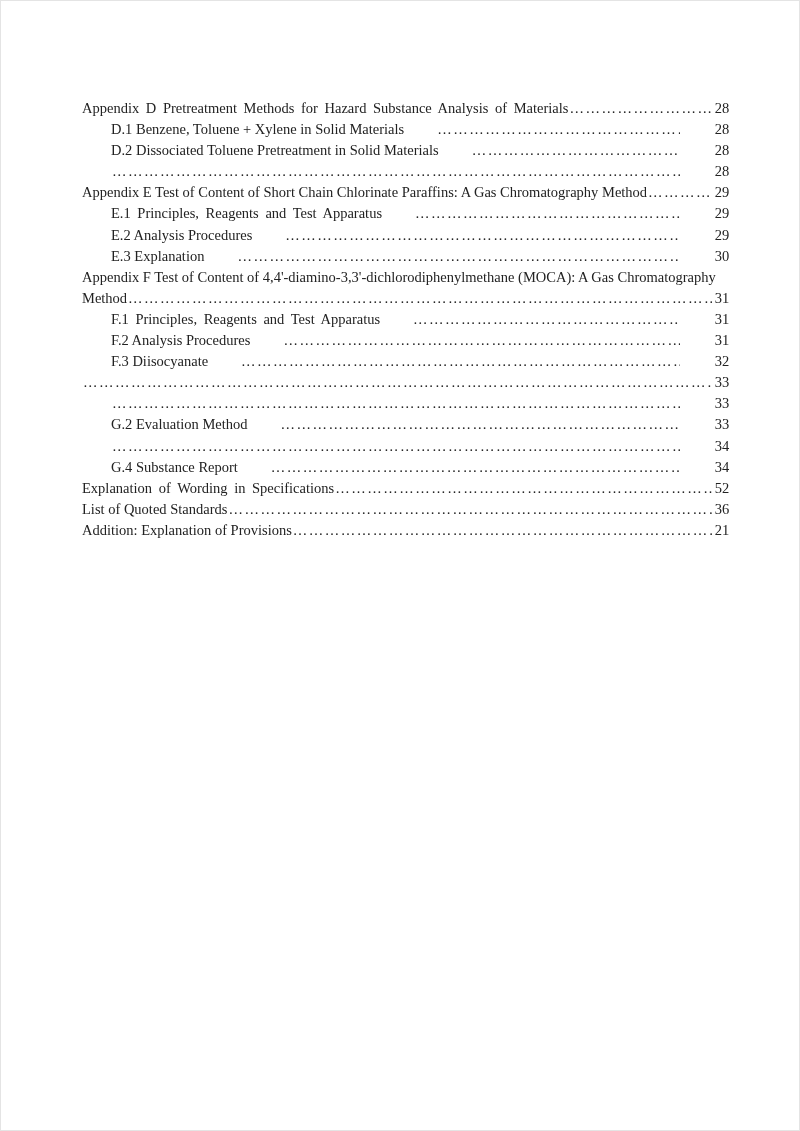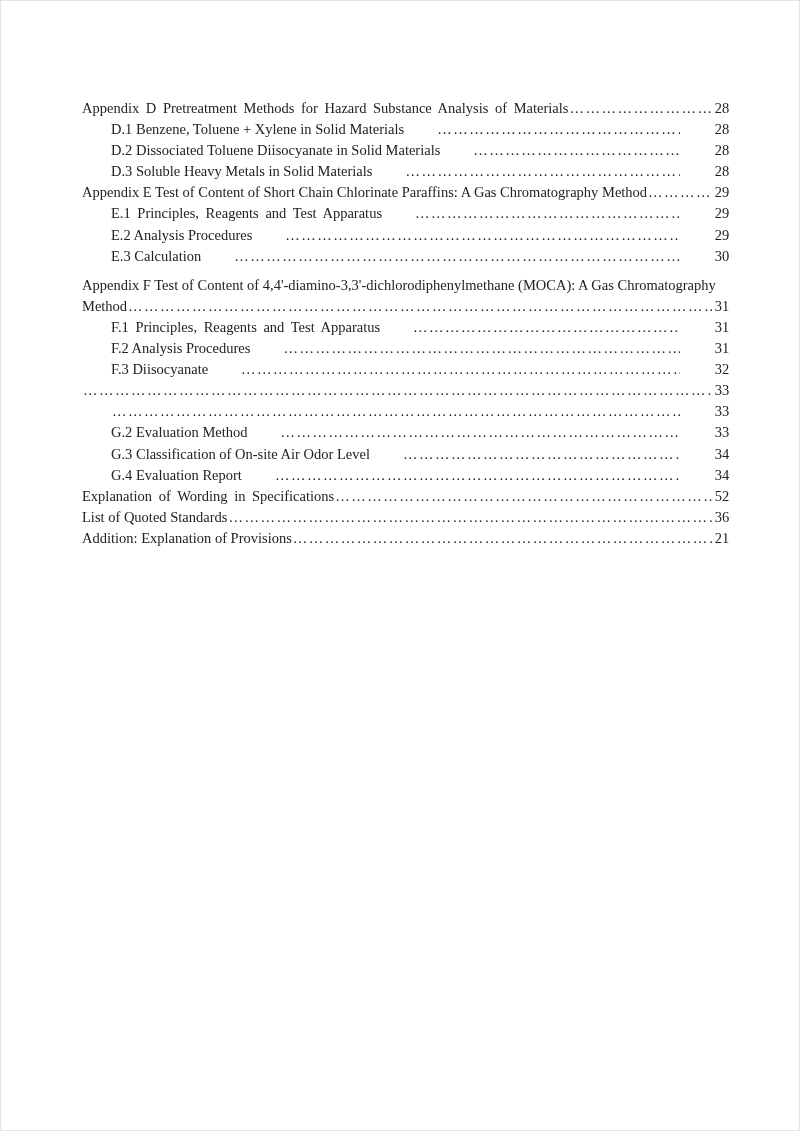--- a/index.html
+++ b/index.html
@@ -36,21 +36,21 @@
     overflow: hidden;
     white-space: nowrap;
     letter-spacing: 1.5px;
     padding: 0 1px;
   }
   .p {
     flex: 0 0 auto;
     min-width: 20px;
     text-align: center;
   }
-  .row.nodots .t { flex: 1 1 auto; margin-top: 8px; }
+  .row.nodots .t { flex: 1 1 auto; }
   
   .row:nth-child(1) .t,
   .row:nth-child(6) .t,
   .row:nth-child(11) .t,
   .row:nth-child(19) .t { word-spacing: 3px; }
 </style>
 </head>
 <body>
 
 <div class="page">
@@ -62,27 +62,26 @@
         <span class="p">28</span>
       </div>
 
     <div class="row sub">
         <span class="t">D.1 Benzene, Toluene + Xylene in Solid Materials</span>
         <span class="dots">………………………………………………………………………………………………………………………………………………………………………………………………………………………………………………</span>
         <span class="p">28</span>
       </div>
 
     <div class="row sub">
-        <span class="t">D.2 Dissociated Toluene Diisocyanate in Solid Materials</span>
+        <span class="t">D.2 Dissociated Toluene Pretreatment in Solid Materials</span>
         <span class="dots">………………………………………………………………………………………………………………………………………………………………………………………………………………………………………………</span>
         <span class="p">28</span>
       </div>
 
     <div class="row sub">
-        <span class="t">D.3 Soluble Heavy Metals in Solid Materials</span>
         <span class="dots">………………………………………………………………………………………………………………………………………………………………………………………………………………………………………………</span>
         <span class="p">28</span>
       </div>
 
     <div class="row">
         <span class="t">Appendix E Test of Content of Short Chain Chlorinate Paraffins: A Gas Chromatography Method</span>
         <span class="dots">………………………………………………………………………………………………………………………………………………………………………………………………………………………………………………</span>
         <span class="p">29</span>
       </div>
 
@@ -92,21 +91,21 @@
         <span class="p">29</span>
       </div>
 
     <div class="row sub">
         <span class="t">E.2 Analysis Procedures</span>
         <span class="dots">………………………………………………………………………………………………………………………………………………………………………………………………………………………………………………</span>
         <span class="p">29</span>
       </div>
 
     <div class="row sub">
-        <span class="t">E.3 Calculation</span>
+        <span class="t">E.3 Explanation</span>
         <span class="dots">………………………………………………………………………………………………………………………………………………………………………………………………………………………………………………</span>
         <span class="p">30</span>
       </div>
 
     <div class="row nodots">
         <span class="t">Appendix F Test of Content of 4,4'-diamino-3,3'-dichlorodiphenylmethane (MOCA): A Gas Chromatography</span>
       </div>
 
     <div class="row">
         <span class="t">Method</span>
@@ -142,27 +141,26 @@
         <span class="p">33</span>
       </div>
 
     <div class="row sub">
         <span class="t">G.2 Evaluation Method</span>
         <span class="dots">………………………………………………………………………………………………………………………………………………………………………………………………………………………………………………</span>
         <span class="p">33</span>
       </div>
 
     <div class="row sub">
-        <span class="t">G.3 Classification of On-site Air Odor Level</span>
         <span class="dots">………………………………………………………………………………………………………………………………………………………………………………………………………………………………………………</span>
         <span class="p">34</span>
       </div>
 
     <div class="row sub">
-        <span class="t">G.4 Evaluation Report</span>
+        <span class="t">G.4 Substance Report</span>
         <span class="dots">………………………………………………………………………………………………………………………………………………………………………………………………………………………………………………</span>
         <span class="p">34</span>
       </div>
 
     <div class="row">
         <span class="t">Explanation of Wording in Specifications</span>
         <span class="dots">………………………………………………………………………………………………………………………………………………………………………………………………………………………………………………</span>
         <span class="p">52</span>
       </div>
 

